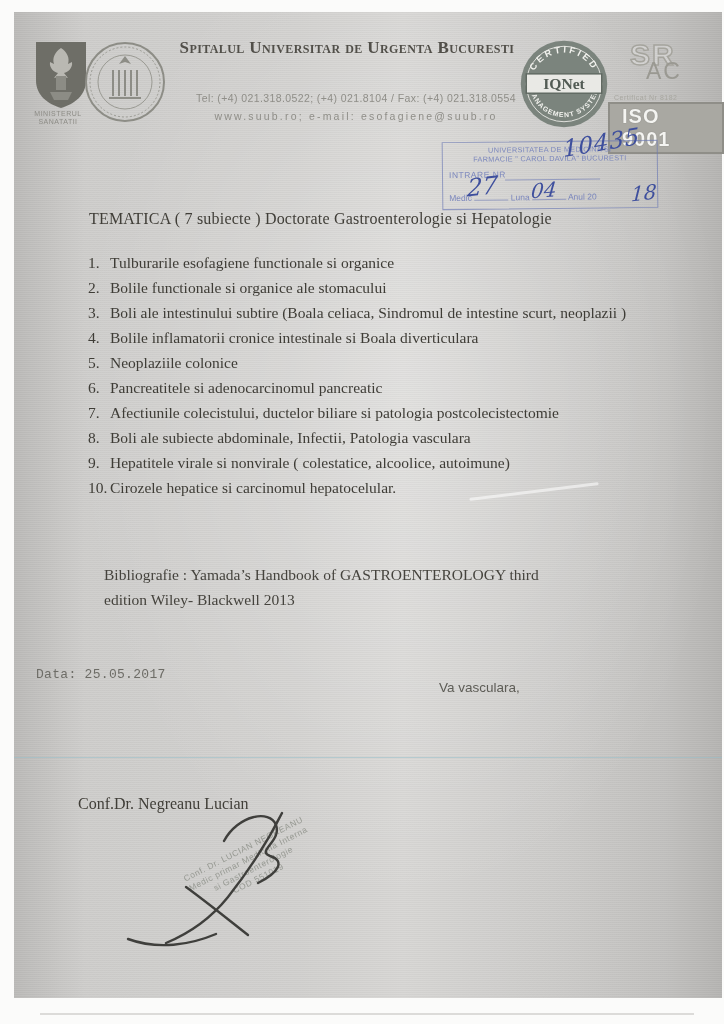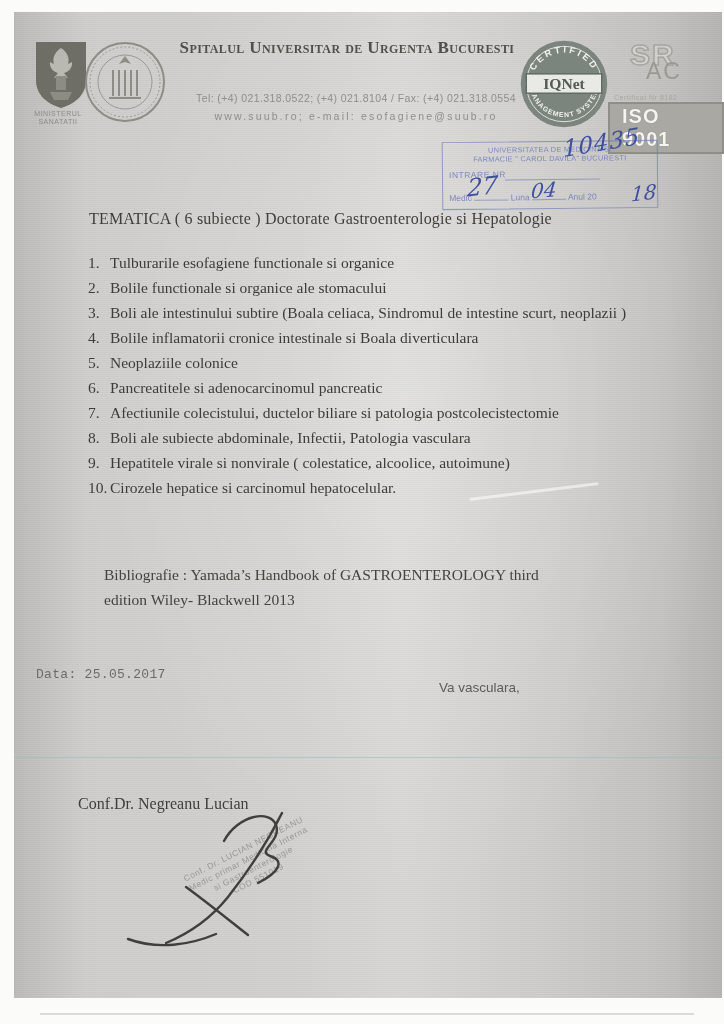--- a/index.html
+++ b/index.html
@@ -156,21 +156,21 @@
       <span class="dl-lbl">Luna</span>
       <span class="blank"></span>
       <span class="dl-lbl">Anul 20</span>
     </div>
     <div class="hw hw-num">10435</div>
     <div class="hw hw-day">27</div>
     <div class="hw hw-month">04</div>
     <div class="hw hw-year">18</div>
   </div>
 
-  <div class="doc-title">TEMATICA ( 6 subiecte ) Doctorate Gastroenterologie si Hepatologie</div>
+  <div class="doc-title">TEMATICA ( 7 subiecte ) Doctorate Gastroenterologie si Hepatologie</div>
 
   <div class="topics">
     <div class="topic">
         <span class="num">1.</span>
         <span class="txt">Tulburarile esofagiene functionale si organice</span>
       </div>
     <div class="topic">
         <span class="num">2.</span>
         <span class="txt">Bolile functionale si organice ale stomacului</span>
       </div>

